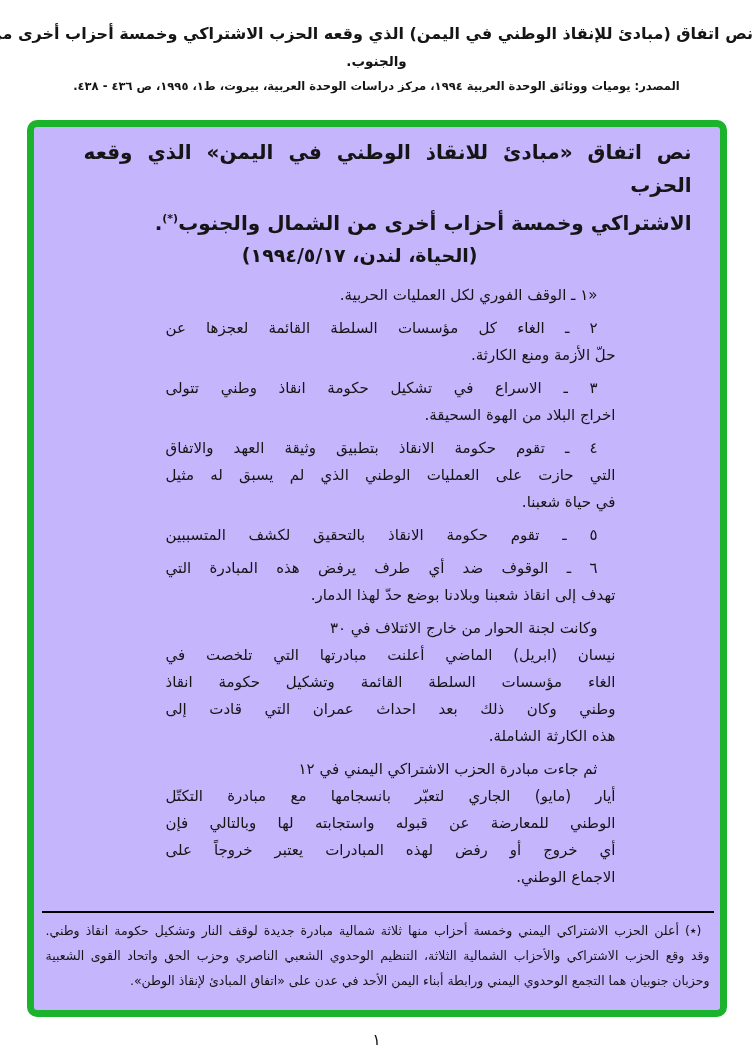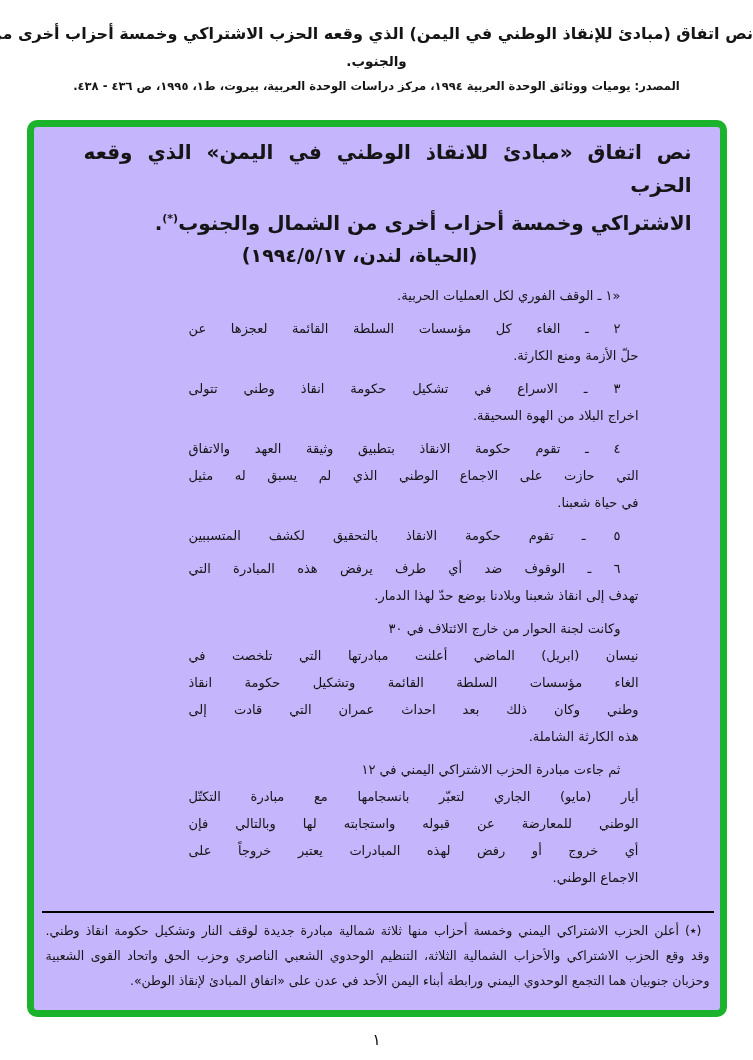--- a/index.html
+++ b/index.html
@@ -14,21 +14,21 @@
 
   .docbox {
     width:686px; height:883px; margin:22px auto 0;
     border:7px solid #1bb32b; border-radius:10px;
     direction:rtl; background:#c4b5fd;
   }
   .title { margin:9px 28px 0 50px; font-weight:bold; font-size:20px; line-height:33px; text-align:right; }
   .title sup { font-size:11px; font-weight:bold; }
   .dateline { margin:0 242px 0 0; font-size:19px; font-weight:bold; line-height:30px; text-align:right; white-space:nowrap; }
 
-  .column { margin:12px 81px 0 51px; width:450px; font-size:13px; line-height:27px; }
+  .column { margin:12px 104px 0 51px; width:450px; font-size:15px; line-height:27px; }
   .block { margin-bottom:6px; }
   .ln { text-align:right; }
   .jf { text-align:justify; text-align-last:justify; }
   .ind { padding-right:18px; }
 
   .fnrule { margin:20px 6px 0 8px; border-top:2px solid #000; height:0; }
   .footnote { margin:5px 10px 0 12px; font-size:12.5px; line-height:25px; }
   .fn-ind { padding-right:8px; }
 
   .pagenum { text-align:center; margin-top:13px; font-size:16px; }
@@ -62,21 +62,21 @@
       <div class="ln">حلّ الأزمة ومنع الكارثة.</div>
     </div>
 
     <div class="block">
       <div class="ln ind jf">٣ ـ الاسراع في تشكيل حكومة انقاذ وطني تتولى</div>
       <div class="ln">اخراج البلاد من الهوة السحيقة.</div>
     </div>
 
     <div class="block">
       <div class="ln ind jf">٤ ـ تقوم حكومة الانقاذ بتطبيق وثيقة العهد والاتفاق</div>
-      <div class="ln jf">التي حازت على الاجماع الوطني الذي لم يسبق له مثيل</div>
+      <div class="ln jf">التي حازت على العمليات الوطني الذي لم يسبق له مثيل</div>
       <div class="ln">في حياة شعبنا.</div>
     </div>
 
     <div class="block">
       <div class="ln ind jf">٥ ـ تقوم حكومة الانقاذ بالتحقيق لكشف المتسببين</div>
     </div>
 
     <div class="block">
       <div class="ln ind jf">٦ ـ الوقوف ضد أي طرف يرفض هذه المبادرة التي</div>
       <div class="ln">تهدف إلى انقاذ شعبنا وبلادنا بوضع حدّ لهذا الدمار.</div>

